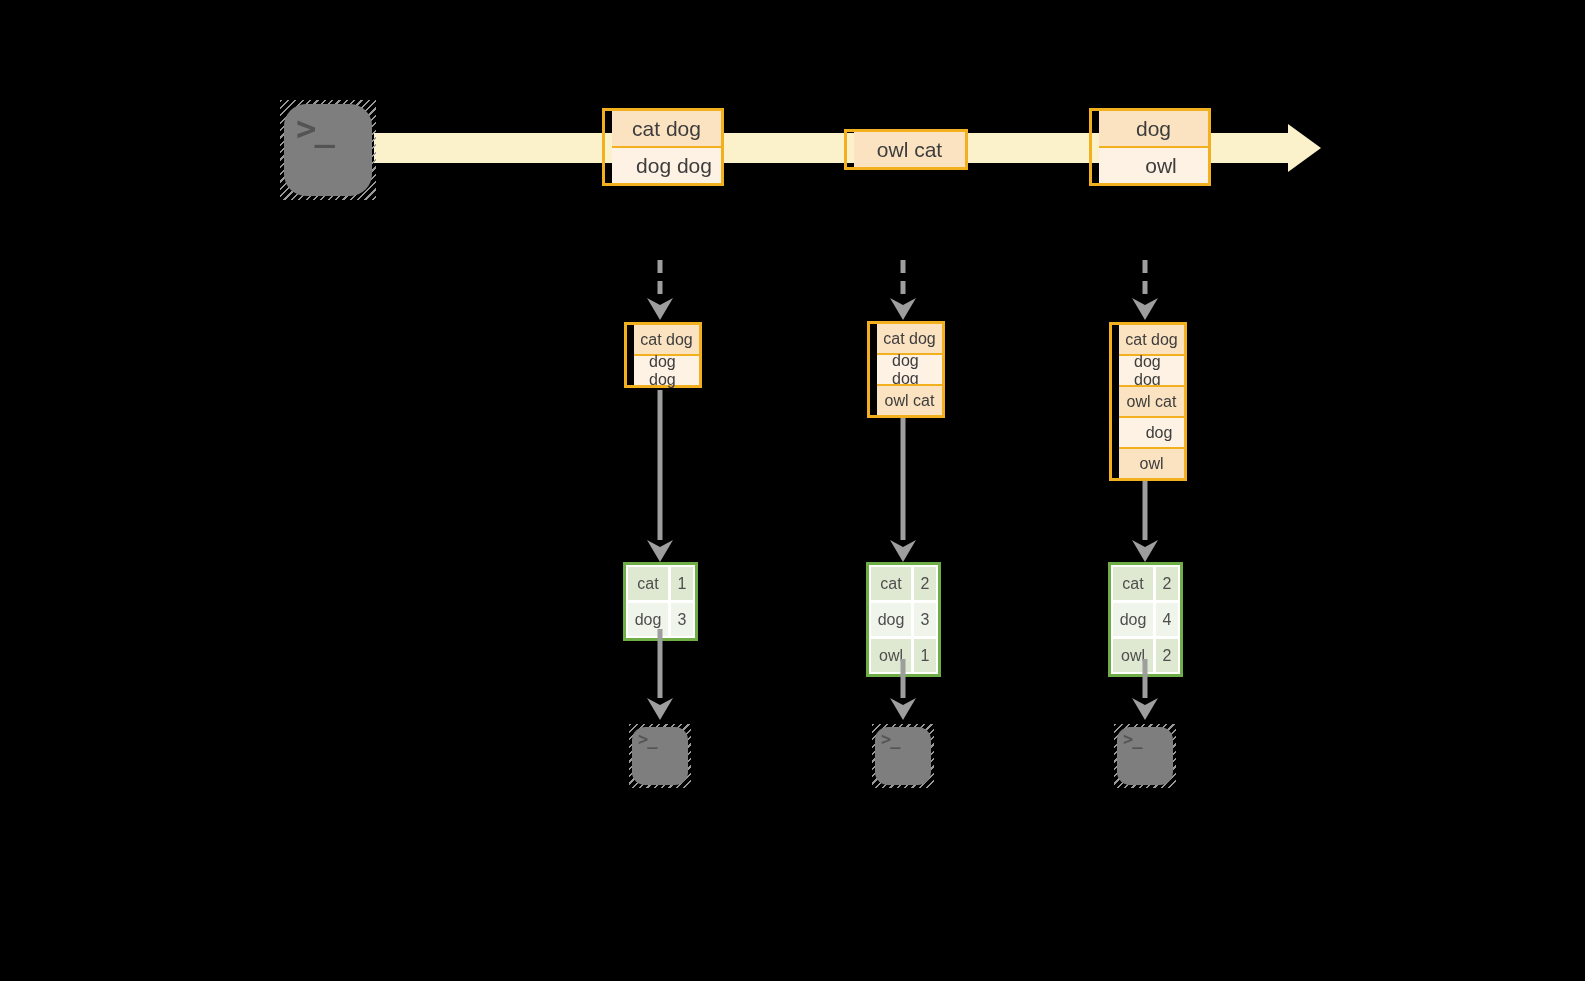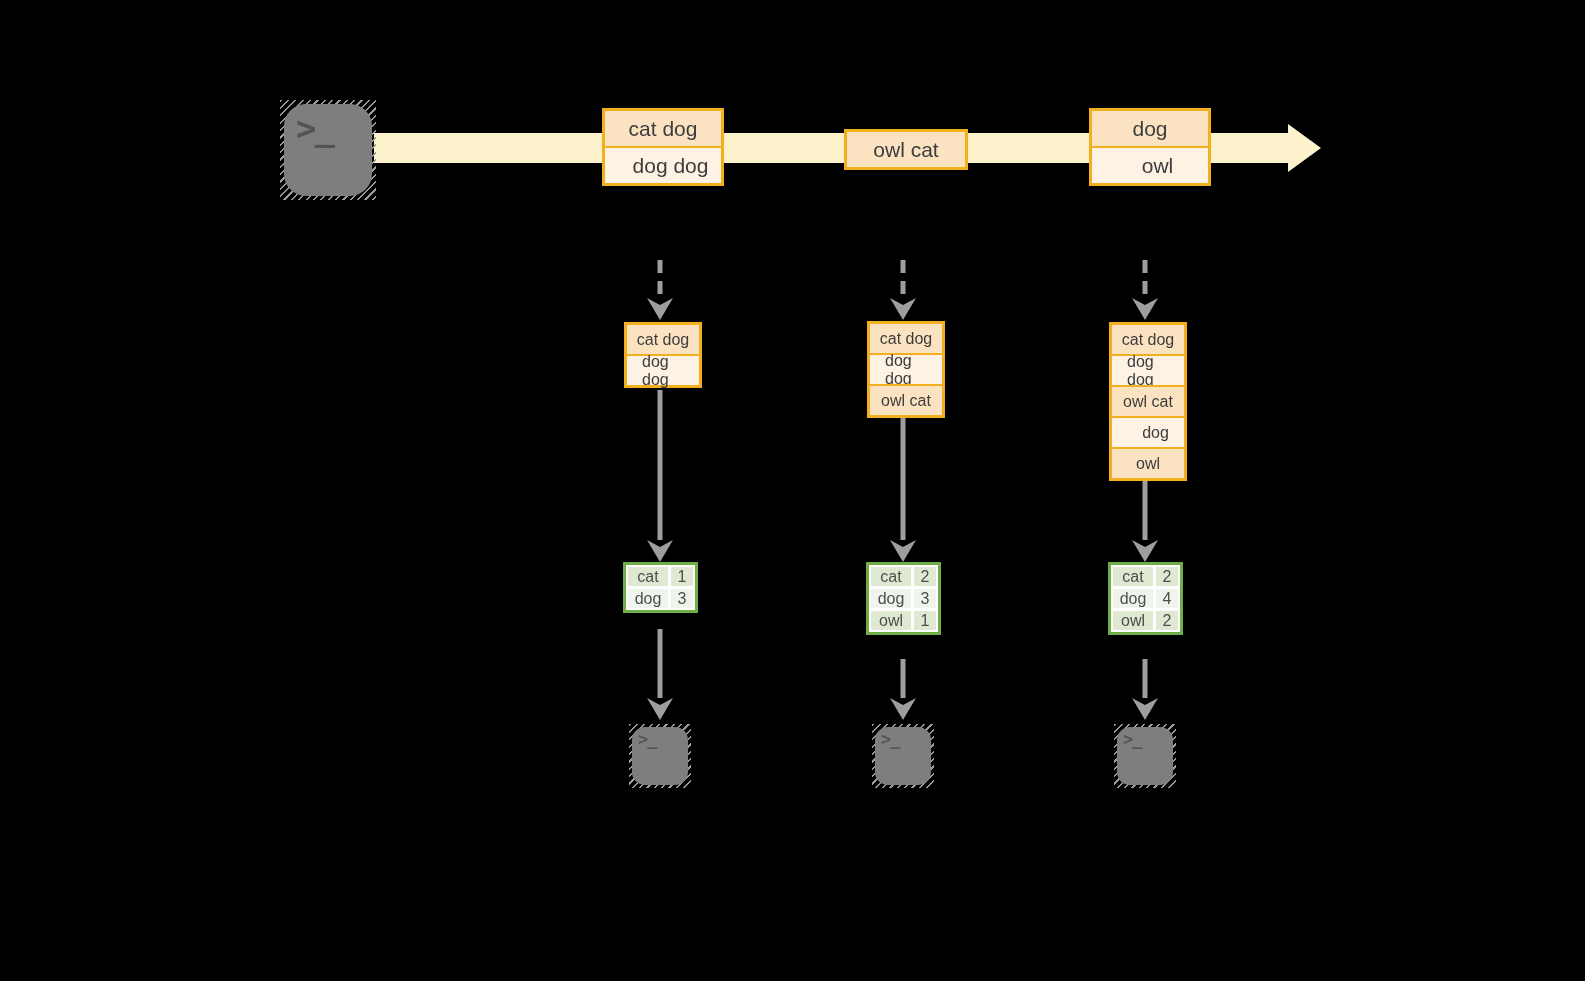--- a/index.html
+++ b/index.html
@@ -21,21 +21,21 @@
   .terminal.small{width:62px;height:64px;top:724px;}
   .terminal.small .t-glyph{left:9px;top:5px;font-size:17px;letter-spacing:-1px;}
   
   .stream-band{position:absolute;left:374px;top:133px;width:916px;height:30px;
     background:#FBF1CB;z-index:1;}
   .stream-head{position:absolute;left:1288px;top:124px;width:0;height:0;z-index:1;
     border-top:24px solid transparent;border-bottom:24px solid transparent;
     border-left:33px solid #FBF1CB;}
   
   .obox{position:absolute;border:3px solid #F2B01E;z-index:3;display:flex;flex-direction:column;}
-  .obox .row{display:flex;align-items:center;justify-content:center;color:#3d3d3d;}
+  .obox .row{display:flex;align-items:center;justify-content:center;color:#3d3d3d;margin-left:7px;}
   .obox .row + .row{border-top:2px solid #F2B01E;}
   .obox .dark{background:#FBE3C2;}
   .obox .light{background:#FDF2E3;padding-left:15px;}
   .batch .row{height:35px;font-size:21px;}
   .buffer .row{height:29px;font-size:16px;}
   .batch1{left:602px;top:108px;width:116px;}
   .batch2{left:844px;top:129px;width:118px;}
   .batch3{left:1089px;top:108px;width:116px;}
   .buffer1{left:624px;top:322px;width:72px;}
   .buffer2{left:867px;top:321px;width:72px;}
@@ -44,21 +44,21 @@
   .banner{position:absolute;left:693px;top:462px;width:405px;height:45px;background:#fff;
     z-index:2;display:flex;align-items:center;justify-content:center;
     font-size:30px;color:#111;letter-spacing:.5px;}
   
   .aline{position:absolute;width:5px;background:#9E9E9E;transform:translateX(-50%);z-index:4;}
   .aline.dashed{background:repeating-linear-gradient(to bottom,#9E9E9E 0 13px,transparent 13px 21px);}
   .ahead{position:absolute;transform:translateX(-50%);z-index:4;line-height:0;}
   
   .wtable{position:absolute;z-index:3;background:#fff;border:3px solid #6FAD47;padding:2px;
     display:grid;grid-template-columns:40px 22px;gap:3px;}
-  .wtable .cell{height:19px;display:flex;align-items:center;justify-content:center;
+  .wtable .cell{height:33px;display:flex;align-items:center;justify-content:center;
     font-size:16px;color:#4e4e4e;}
   .wtable .dark{background:#DFE9D2;}
   .wtable .light{background:#F0F5EC;}
   .table1{left:623px;top:562px;}
   .table2{left:866px;top:562px;}
   .table3{left:1108px;top:562px;}
 </style>
 </head>
 <body>
 

